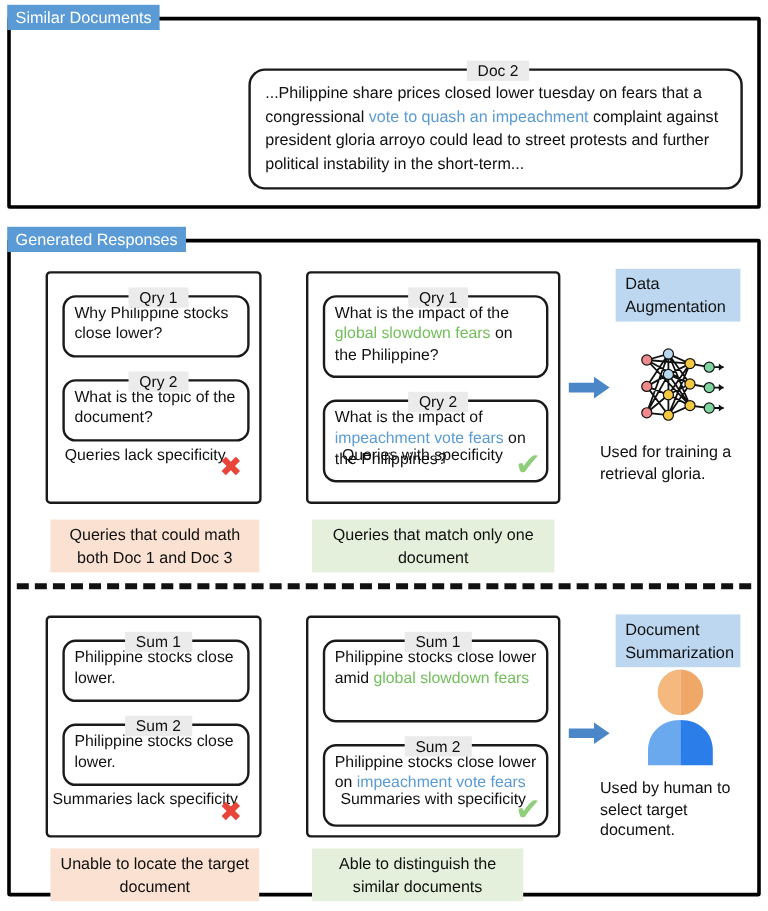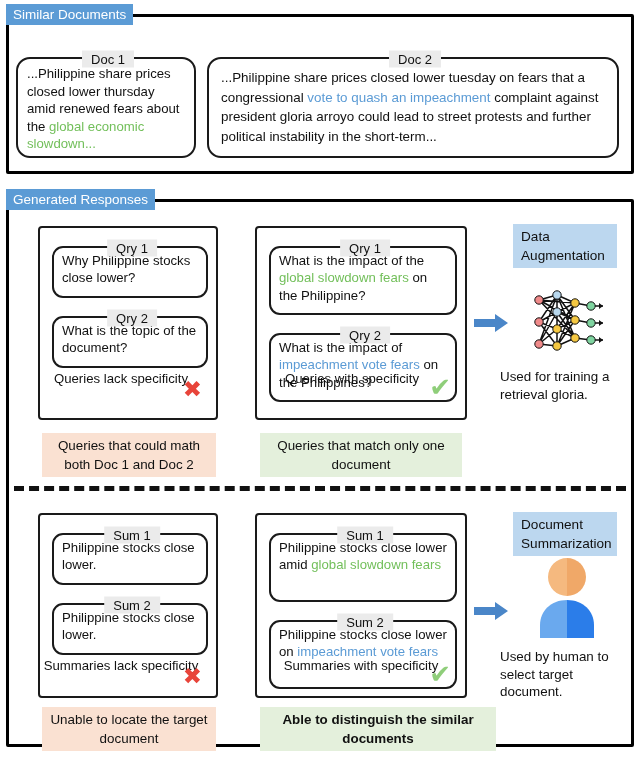--- a/index.html
+++ b/index.html
@@ -105,21 +105,21 @@
   .caption{
     position:absolute;text-align:center;
     font-size:13.4px;line-height:19px;padding:3px 6px;
     box-sizing:border-box;
   }
   .caption.bad{background:#fae1d2;}
   .caption.good{background:#e4f0dc;}
   #cap-q-bad{left:42px;top:433px;width:174px;}
   #cap-q-good{left:260px;top:433px;width:202px;}
   #cap-s-bad{left:42px;top:707px;width:174px;}
-  #cap-s-good{left:260px;top:707px;width:236px;font-weight:bold;}
+  #cap-s-good{left:260px;top:707px;width:176px;}
 
   
   .arrow{position:absolute;width:36px;height:22px;}
   #arrow-top{left:473px;top:312px;}
   #arrow-bot{left:473px;top:600px;}
 
   
   .rightlabel{
     position:absolute;background:#bcd7ef;color:#111;
     text-align:left;font-size:13.6px;line-height:19px;
@@ -138,24 +138,20 @@
   #person-icon{position:absolute;left:530px;top:554px;width:74px;height:84px;}
 </style>
 </head>
 <body>
 
 <div class="page">
 
   <div class="panel" id="panel-similar"></div>
   <div class="panel-tag" id="tag-similar">Similar Documents</div>
 
-  <div class="docbox" id="doc1">
-    <div class="boxlabel" style="left:90px;top:0;">Doc 1</div>
-    <div class="body"><span>...Philippine share prices closed lower thursday amid renewed fears about the </span><span class="g">global economic slowdown...</span></div>
-  </div>
 
   <div class="docbox" id="doc2">
     <div class="boxlabel" style="left:206px;top:0;">Doc 2</div>
     <div class="body"><span>...Philippine share prices closed lower tuesday on fears that a congressional </span><span class="b">vote to quash an impeachment</span><span> complaint against president gloria arroyo could lead to street protests and further political instability in the short-term...</span></div>
   </div>
 
   <div class="panel" id="panel-generated"></div>
   <div class="panel-tag" id="tag-generated">Generated Responses</div>
 
   <div id="divider"></div>
@@ -179,21 +175,21 @@
       <div class="body"><span>What is the impact of the </span><span class="g">global slowdown fears</span><span> on the Philippine?</span></div>
     </div>
     <div class="itembox" id="qg2">
       <div class="boxlabel" style="left:94px;top:0;">Qry 2</div>
       <div class="body"><span>What is the impact of </span><span class="b">impeachment vote fears</span><span> on the Philippines?</span></div>
     </div>
     <div class="verdict">Queries with specificity</div>
     <div class="mark check">✔</div>
   </div>
 
-  <div class="caption bad" id="cap-q-bad">Queries that could math both Doc 1 and Doc 2</div>
+  <div class="caption bad" id="cap-q-bad">Queries that could math both Doc 1 and Doc 3</div>
   <div class="caption good" id="cap-q-good">Queries that match only one document</div>
 
   <div class="arrow" id="arrow-top">
     <svg viewBox="0 0 36 22" width="36" height="22">
       <path d="M1 7 H22 V2 L35 11 L22 20 V15 H1 Z" fill="#4a86c8"></path>
     </svg>
   </div>
 
   <div class="rightlabel" id="lbl-aug">Data Augmentation</div>
 

